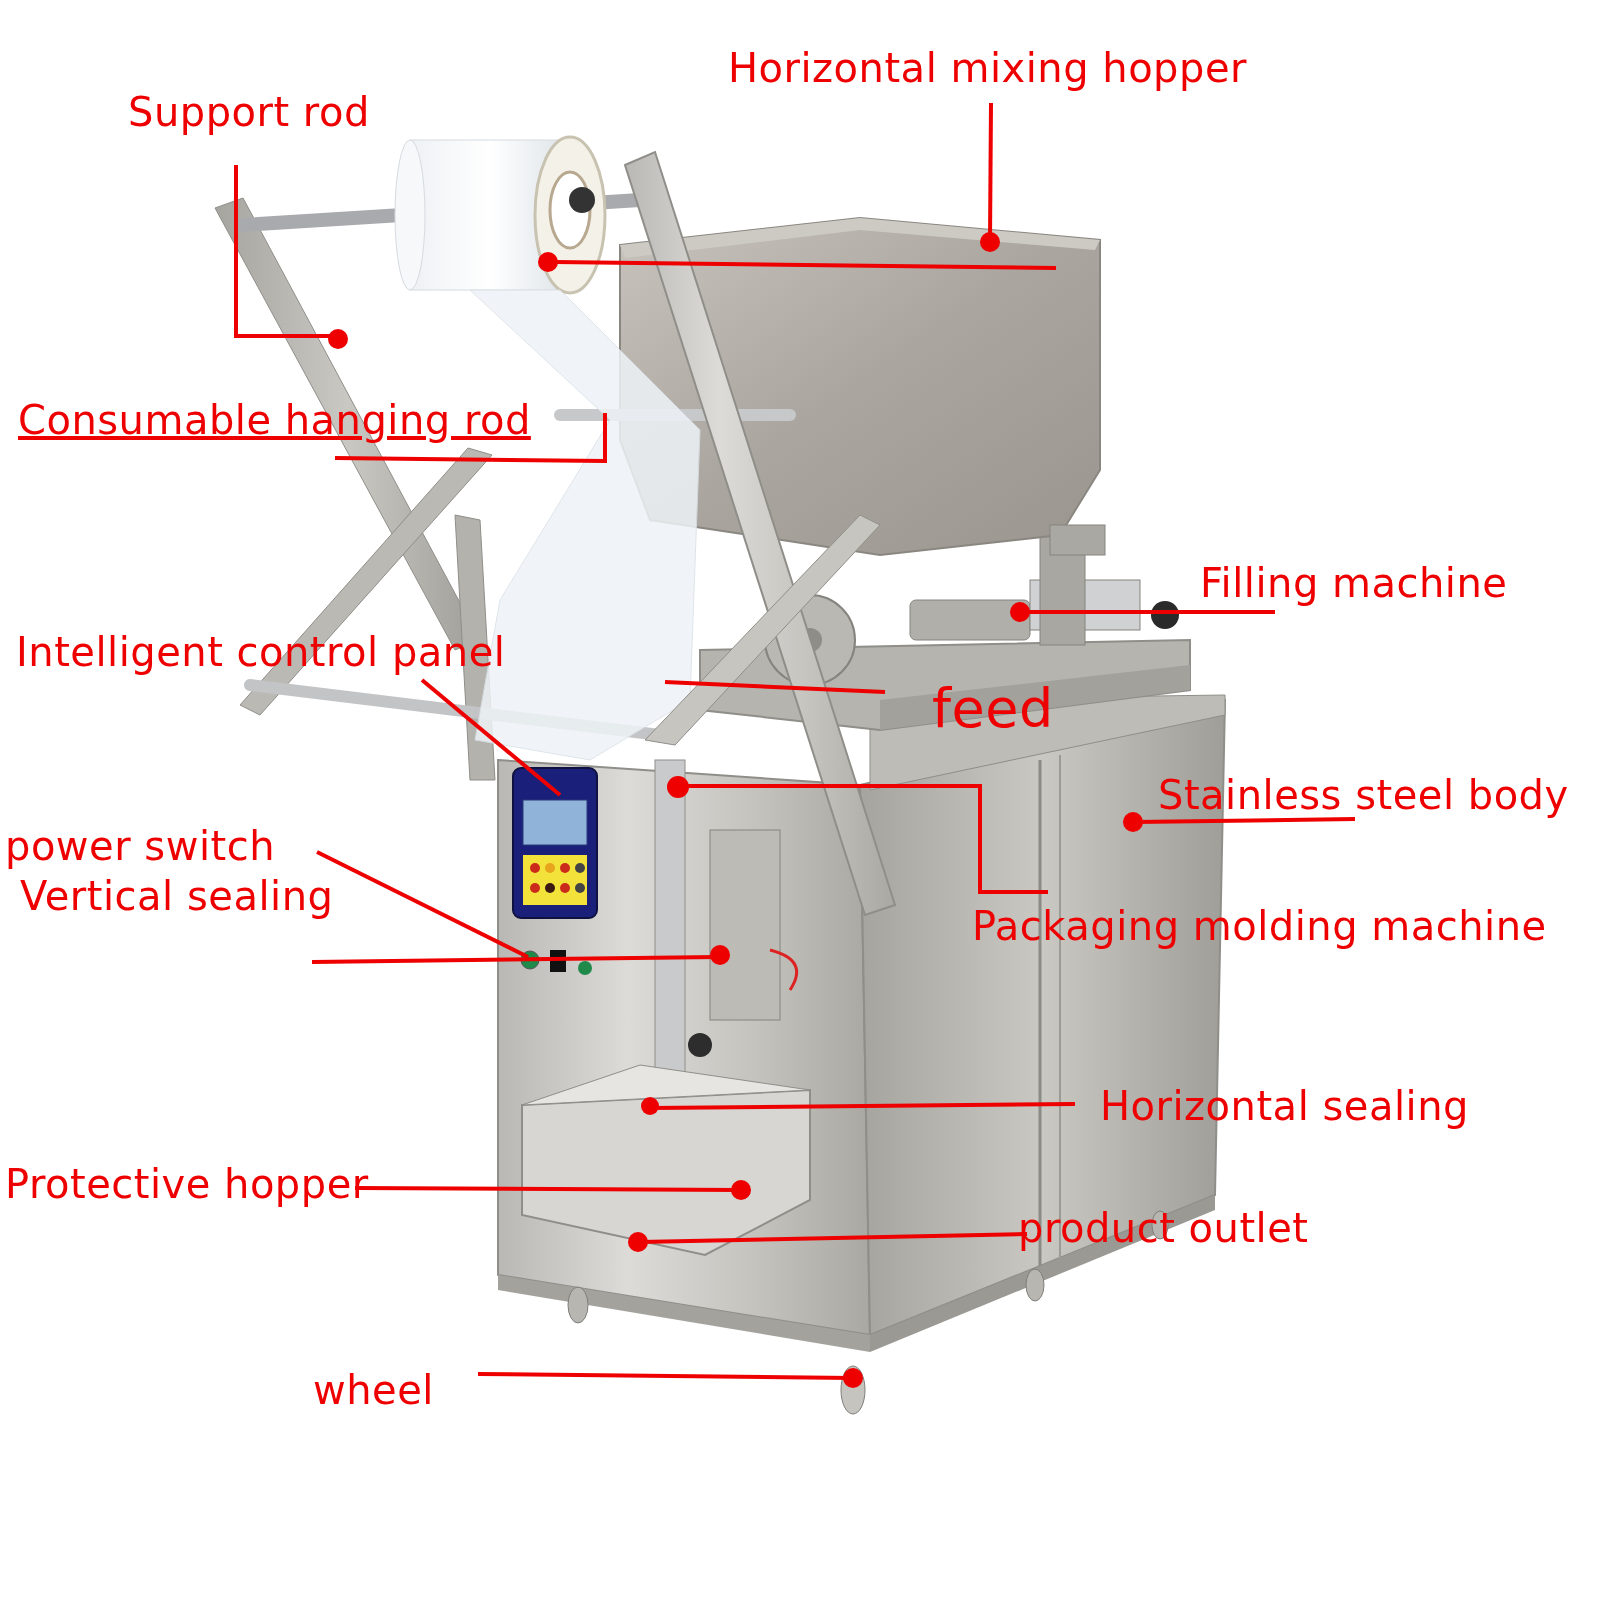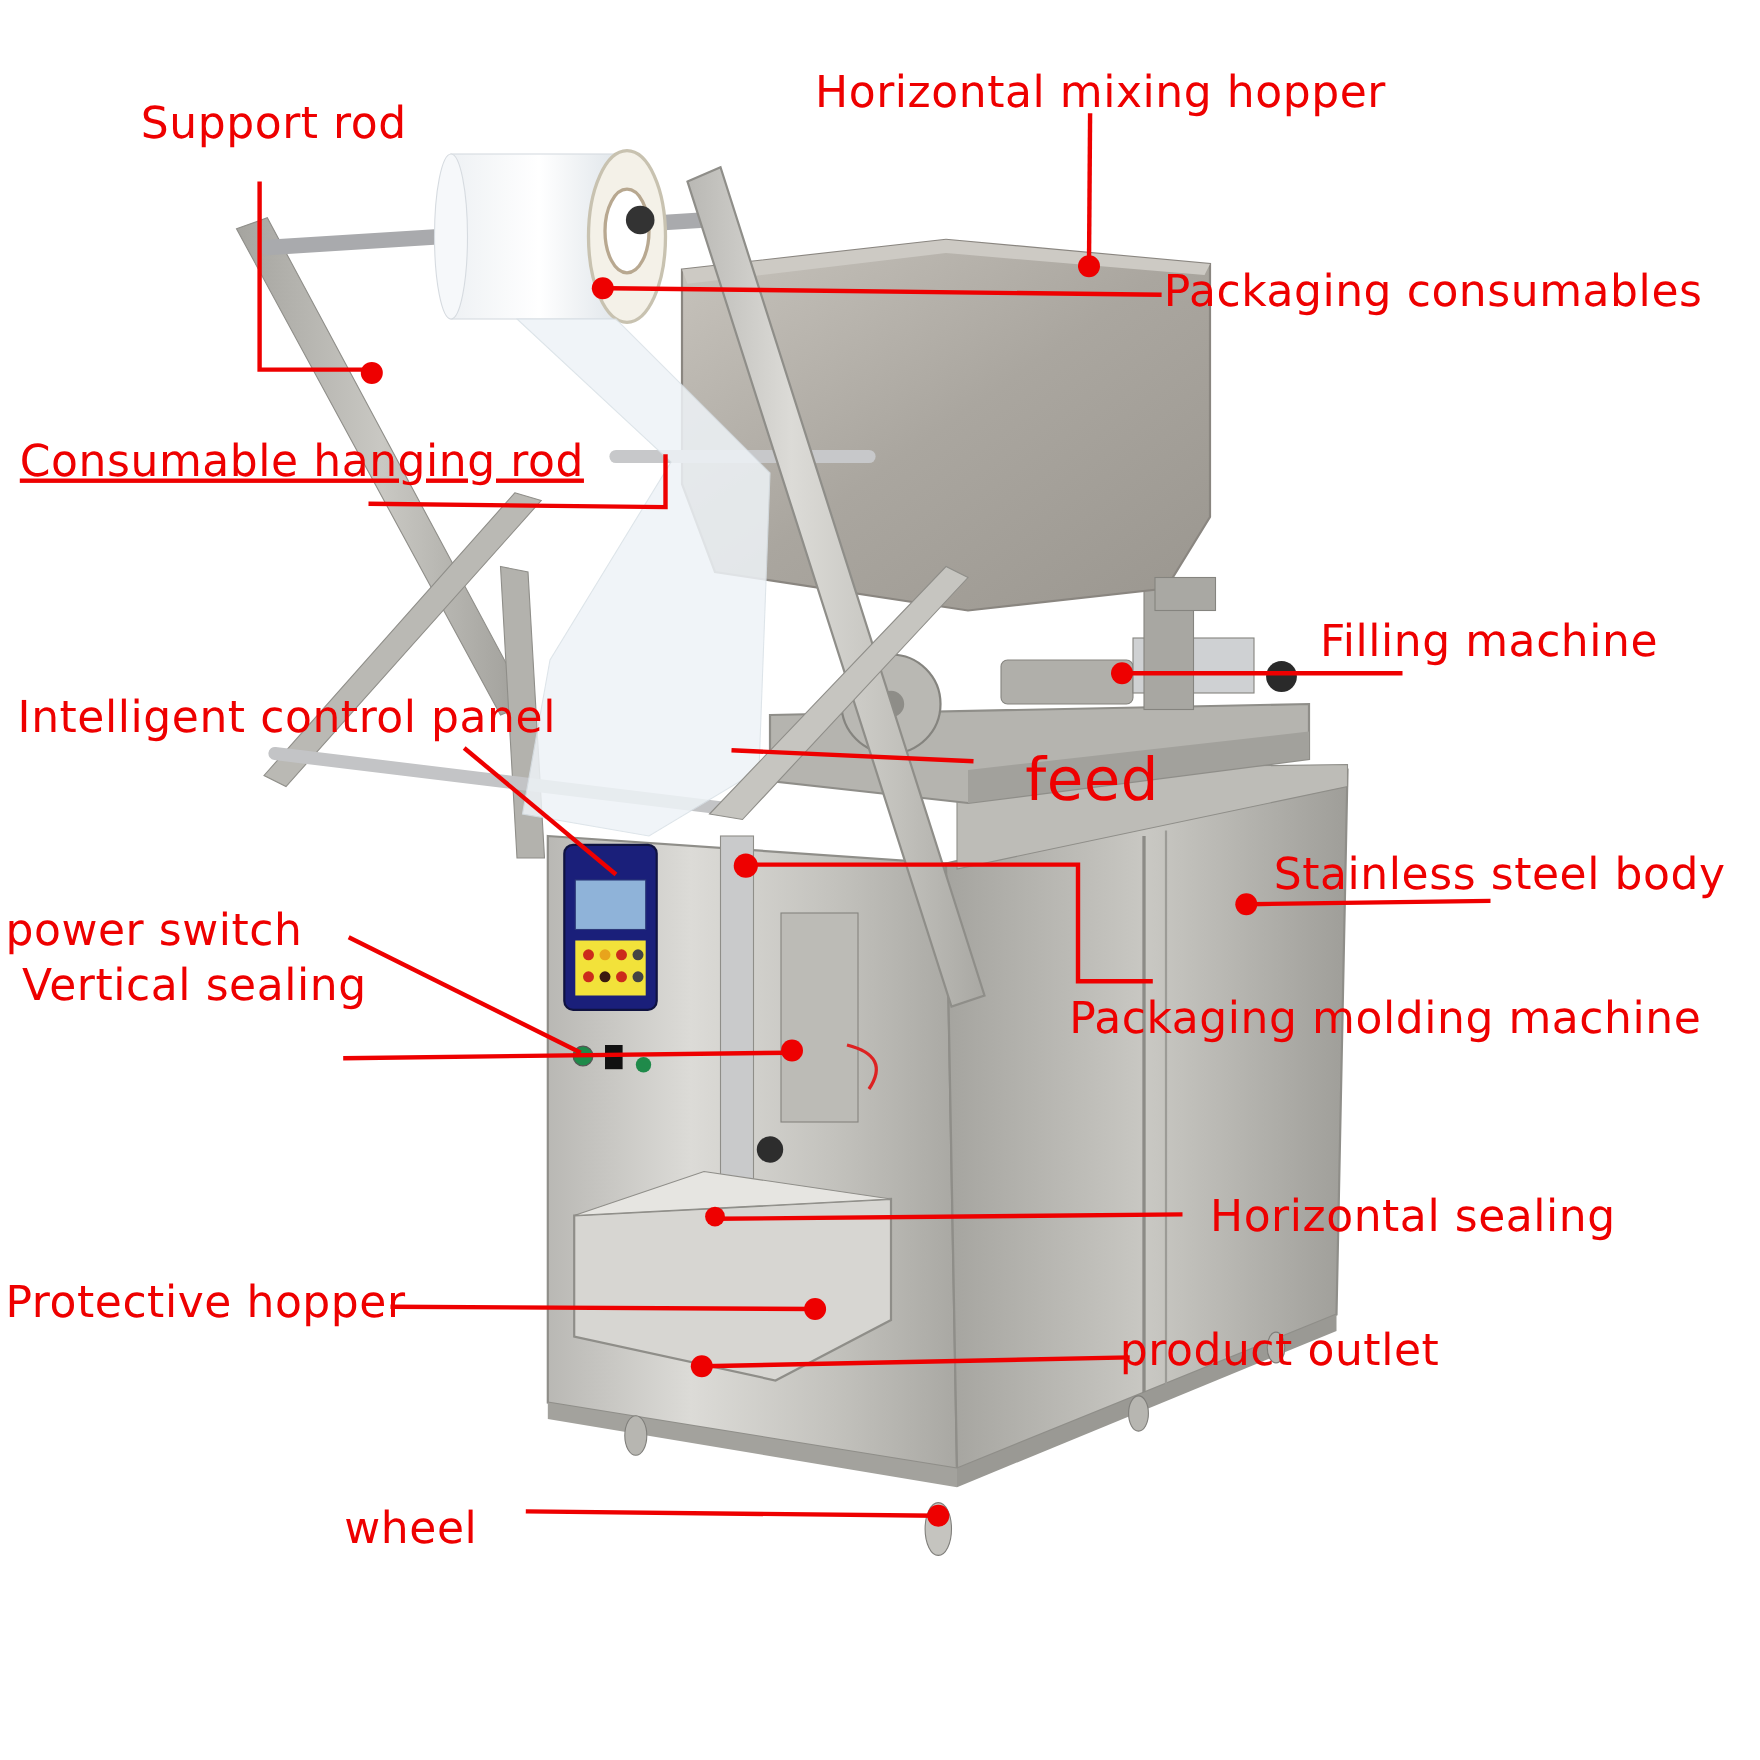--- a/index.html
+++ b/index.html
@@ -171,22 +171,21 @@
 
       <line x1="640" y1="1242" x2="1027" y2="1234"></line>
       <circle cx="638" cy="1242" r="10" stroke="none"></circle>
 
       <line x1="478" y1="1374" x2="853" y2="1378"></line>
       <circle cx="853" cy="1378" r="10" stroke="none"></circle>
     </g>
   </svg>
 
   <div class="label" style="left:128px;top:92px;">Support rod</div>
-  <div class="label" style="left:728px;top:64px;margin-left:13px;">Horizontal mixing hopper</div>
-  <div class="label" style="left:1058px;top:245px;">Packaging consumables</div>
+  <div class="label" style="left:728px;top:48px;">Horizontal mixing hopper</div>
   <div class="label" style="left:18px;top:400px;text-decoration:underline;">Consumable hanging rod</div>
   <div class="label" style="left:1200px;top:563px;">Filling machine</div>
   <div class="label" style="left:16px;top:632px;">Intelligent control panel</div>
   <div class="label" style="left:932px;top:682px;font-size:54px;">feed</div>
   <div class="label" style="left:1158px;top:775px;">Stainless steel body</div>
   <div class="label" style="left:5px;top:826px;">power switch</div>
   <div class="label" style="left:972px;top:906px;">Packaging molding machine</div>
   <div class="label" style="left:20px;top:876px;">Vertical sealing</div>
   <div class="label" style="left:1100px;top:1086px;">Horizontal sealing</div>
   <div class="label" style="left:5px;top:1164px;">Protective hopper</div>

